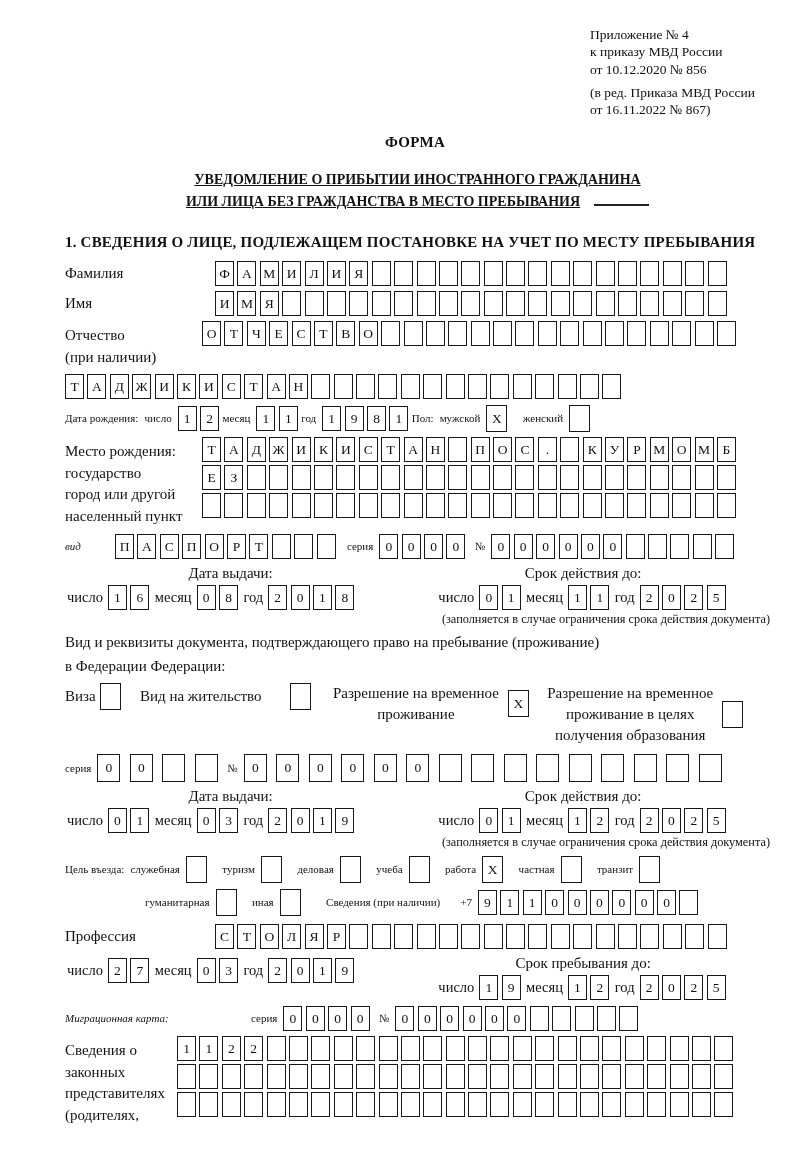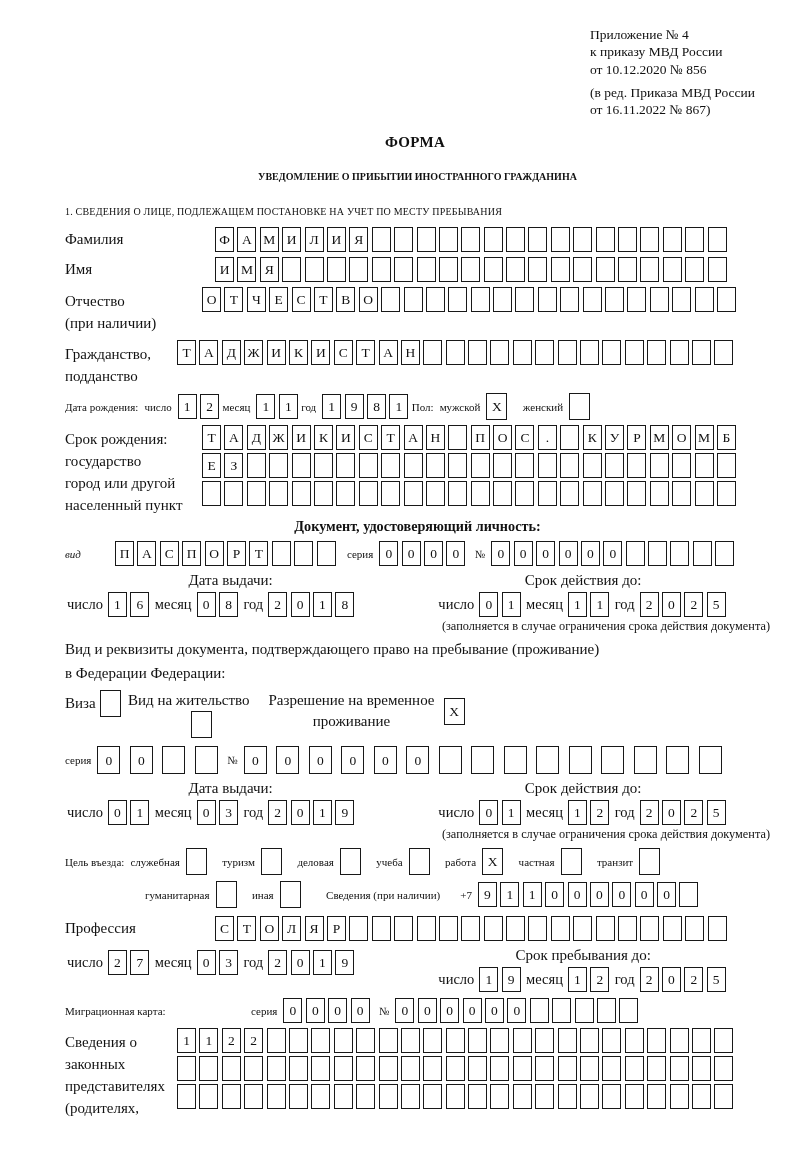--- a/index.html
+++ b/index.html
@@ -6,23 +6,23 @@
   body{
     width:800px;height:1163px;overflow:hidden;
     font-family:"Liberation Serif","DejaVu Serif",serif;
     color:#111;
   }
   .page{padding:26px 30px 0 65px;width:705px;}
   
   .hdr-block{margin-left:525px;font-size:13.5px;line-height:1.28;}
   .hdr-block .rev{margin-top:6px;}
   .forma{font-weight:bold;font-size:15px;text-align:center;margin:16px 5px 0 0;letter-spacing:.3px;}
-  .title{font-weight:bold;font-size:10px;text-align:center;margin-top:18px;line-height:1.5;}
+  .title{font-weight:bold;font-size:14px;text-align:center;margin-top:18px;line-height:1.5;text-decoration:underline;}
   .blank-line{display:inline-block;width:55px;border-bottom:2px solid #222;height:14px;margin-left:14px;}
-  .sec-head{font-weight:normal;font-size:10px;margin-top:22px;letter-spacing:.2px;}
+  .sec-head{font-weight:bold;font-size:15px;margin-top:22px;letter-spacing:.2px;}
   
   .row{display:flex;align-items:flex-start;margin-top:5px;}
   .lbl{font-size:15px;padding-top:4px;white-space:nowrap;}
   .lbl2{font-size:15px;line-height:1.45;padding-top:4px;}
   .w150{width:150px;flex:none;}
   .w137{width:137px;flex:none;}
   .w112{width:112px;flex:none;}
   .cells{display:flex;flex:none;}
   .cell{
     width:17px;height:23px;border:1.6px solid #181818;margin-right:3.4px;flex:none;
@@ -63,20 +63,21 @@
     <div>к приказу МВД России</div>
     <div>от 10.12.2020 № 856</div>
     <div class="rev">(в ред. Приказа МВД России</div>
     <div>от 16.11.2022 № 867)</div>
   </div>
 
   <div class="forma">ФОРМА</div>
 
   <div class="title">
     <div>УВЕДОМЛЕНИЕ О ПРИБЫТИИ ИНОСТРАННОГО ГРАЖДАНИНА</div>
+    <div><span>ИЛИ ЛИЦА БЕЗ ГРАЖДАНСТВА В МЕСТО ПРЕБЫВАНИЯ</span><span class="blank-line"></span></div>
   </div>
 
   <div class="sec-head">1. СВЕДЕНИЯ О ЛИЦЕ, ПОДЛЕЖАЩЕМ ПОСТАНОВКЕ НА УЧЕТ ПО МЕСТУ ПРЕБЫВАНИЯ</div>
 
   <div class="row mt10">
     <div class="lbl w150">Фамилия</div>
     <div class="cells">
         <span class="cell">Ф</span>
         <span class="cell">А</span>
         <span class="cell">М</span>
@@ -159,24 +160,20 @@
         <span class="cell"></span>
         <span class="cell"></span>
         <span class="cell"></span>
         <span class="cell"></span>
         <span class="cell"></span>
         <span class="cell"></span>
       </div>
   </div>
 
   <div class="row">
-    <div class="lbl2 w112">
-      <div>Гражданство,</div>
-      <div>подданство</div>
-    </div>
     <div class="cells">
         <span class="cell">Т</span>
         <span class="cell">А</span>
         <span class="cell">Д</span>
         <span class="cell">Ж</span>
         <span class="cell">И</span>
         <span class="cell">К</span>
         <span class="cell">И</span>
         <span class="cell">С</span>
         <span class="cell">Т</span>
@@ -225,21 +222,21 @@
       </span>
     <span class="gap"></span>
     <span class="t">женский</span>
     <span class="cells check">
         <span class="cell"></span>
       </span>
   </div>
 
   <div class="row">
     <div class="lbl2 w137">
-      <div>Срок рождения:</div>
+      <div>Место рождения:</div>
       <div>государство</div>
       <div>город или другой</div>
       <div>населенный пункт</div>
     </div>
     <div class="stack">
       <div class="cells">
           <span class="cell">Т</span>
           <span class="cell">А</span>
           <span class="cell">Д</span>
           <span class="cell">Ж</span>
@@ -312,21 +309,20 @@
           <span class="cell"></span>
           <span class="cell"></span>
           <span class="cell"></span>
           <span class="cell"></span>
           <span class="cell"></span>
           <span class="cell"></span>
         </div>
     </div>
   </div>
 
-  <div class="dhead mt2" style="font-weight:bold;font-size:14.2px;">Документ, удостоверяющий личность:</div>
 
   <div class="inlinerow">
     <span class="t" style="width:44px;font-style:italic;">вид</span>
     <span class="cells">
         <span class="cell">П</span>
         <span class="cell">А</span>
         <span class="cell">С</span>
         <span class="cell">П</span>
         <span class="cell">О</span>
         <span class="cell">Р</span>
@@ -409,30 +405,36 @@
   <div class="plain">Вид и реквизиты документа, подтверждающего право на пребывание (проживание)</div>
   <div class="plain">в Федерации Федерации:</div>
 
   <div class="visarow">
     <div class="opt">
       <span class="olbl">Виза</span>
       <span class="cells check" style="margin-left:4px;">
           <span class="cell"></span>
         </span>
     </div>
-    <div class="opt" style="margin-left:4px;flex-direction:column;">
+    <div class="opt" style="margin-left:16px;">
       <span class="olbl">Вид на жительство</span>
       <span class="cells check" style="margin-left:28px;">
           <span class="cell"></span>
         </span>
     </div>
     <div class="opt" style="margin-left:18px;">
       <span class="olbl center" style="width:168px;">Разрешение на временное проживание</span>
       <span class="cells check" style="margin-left:8px;">
           <span class="cell">X</span>
+        </span>
+    </div>
+    <div class="opt" style="margin-left:12px;">
+      <span class="olbl center" style="width:172px;">Разрешение на временное проживание в целях получения образования</span>
+      <span class="cells check" style="margin-left:6px;">
+          <span class="cell"></span>
         </span>
     </div>
   </div>
 
   <div class="inlinerow mt8">
     <span class="t">серия</span>
     <span class="cells big">
         <span class="cell">0</span>
         <span class="cell">0</span>
         <span class="cell"></span>
@@ -639,21 +641,21 @@
             <span class="cell">2</span>
             <span class="cell">0</span>
             <span class="cell">2</span>
             <span class="cell">5</span>
           </span>
       </div>
     </div>
   </div>
 
   <div class="inlinerow">
-    <span class="t" style="width:180px;">Миграционная карта:</span>
+    <span class="t" style="width:180px;font-style:italic;">Миграционная карта:</span>
     <span class="t">серия</span>
     <span class="cells">
         <span class="cell">0</span>
         <span class="cell">0</span>
         <span class="cell">0</span>
         <span class="cell">0</span>
       </span>
     <span class="t" style="margin-left:6px;">№</span>
     <span class="cells">
         <span class="cell">0</span>

